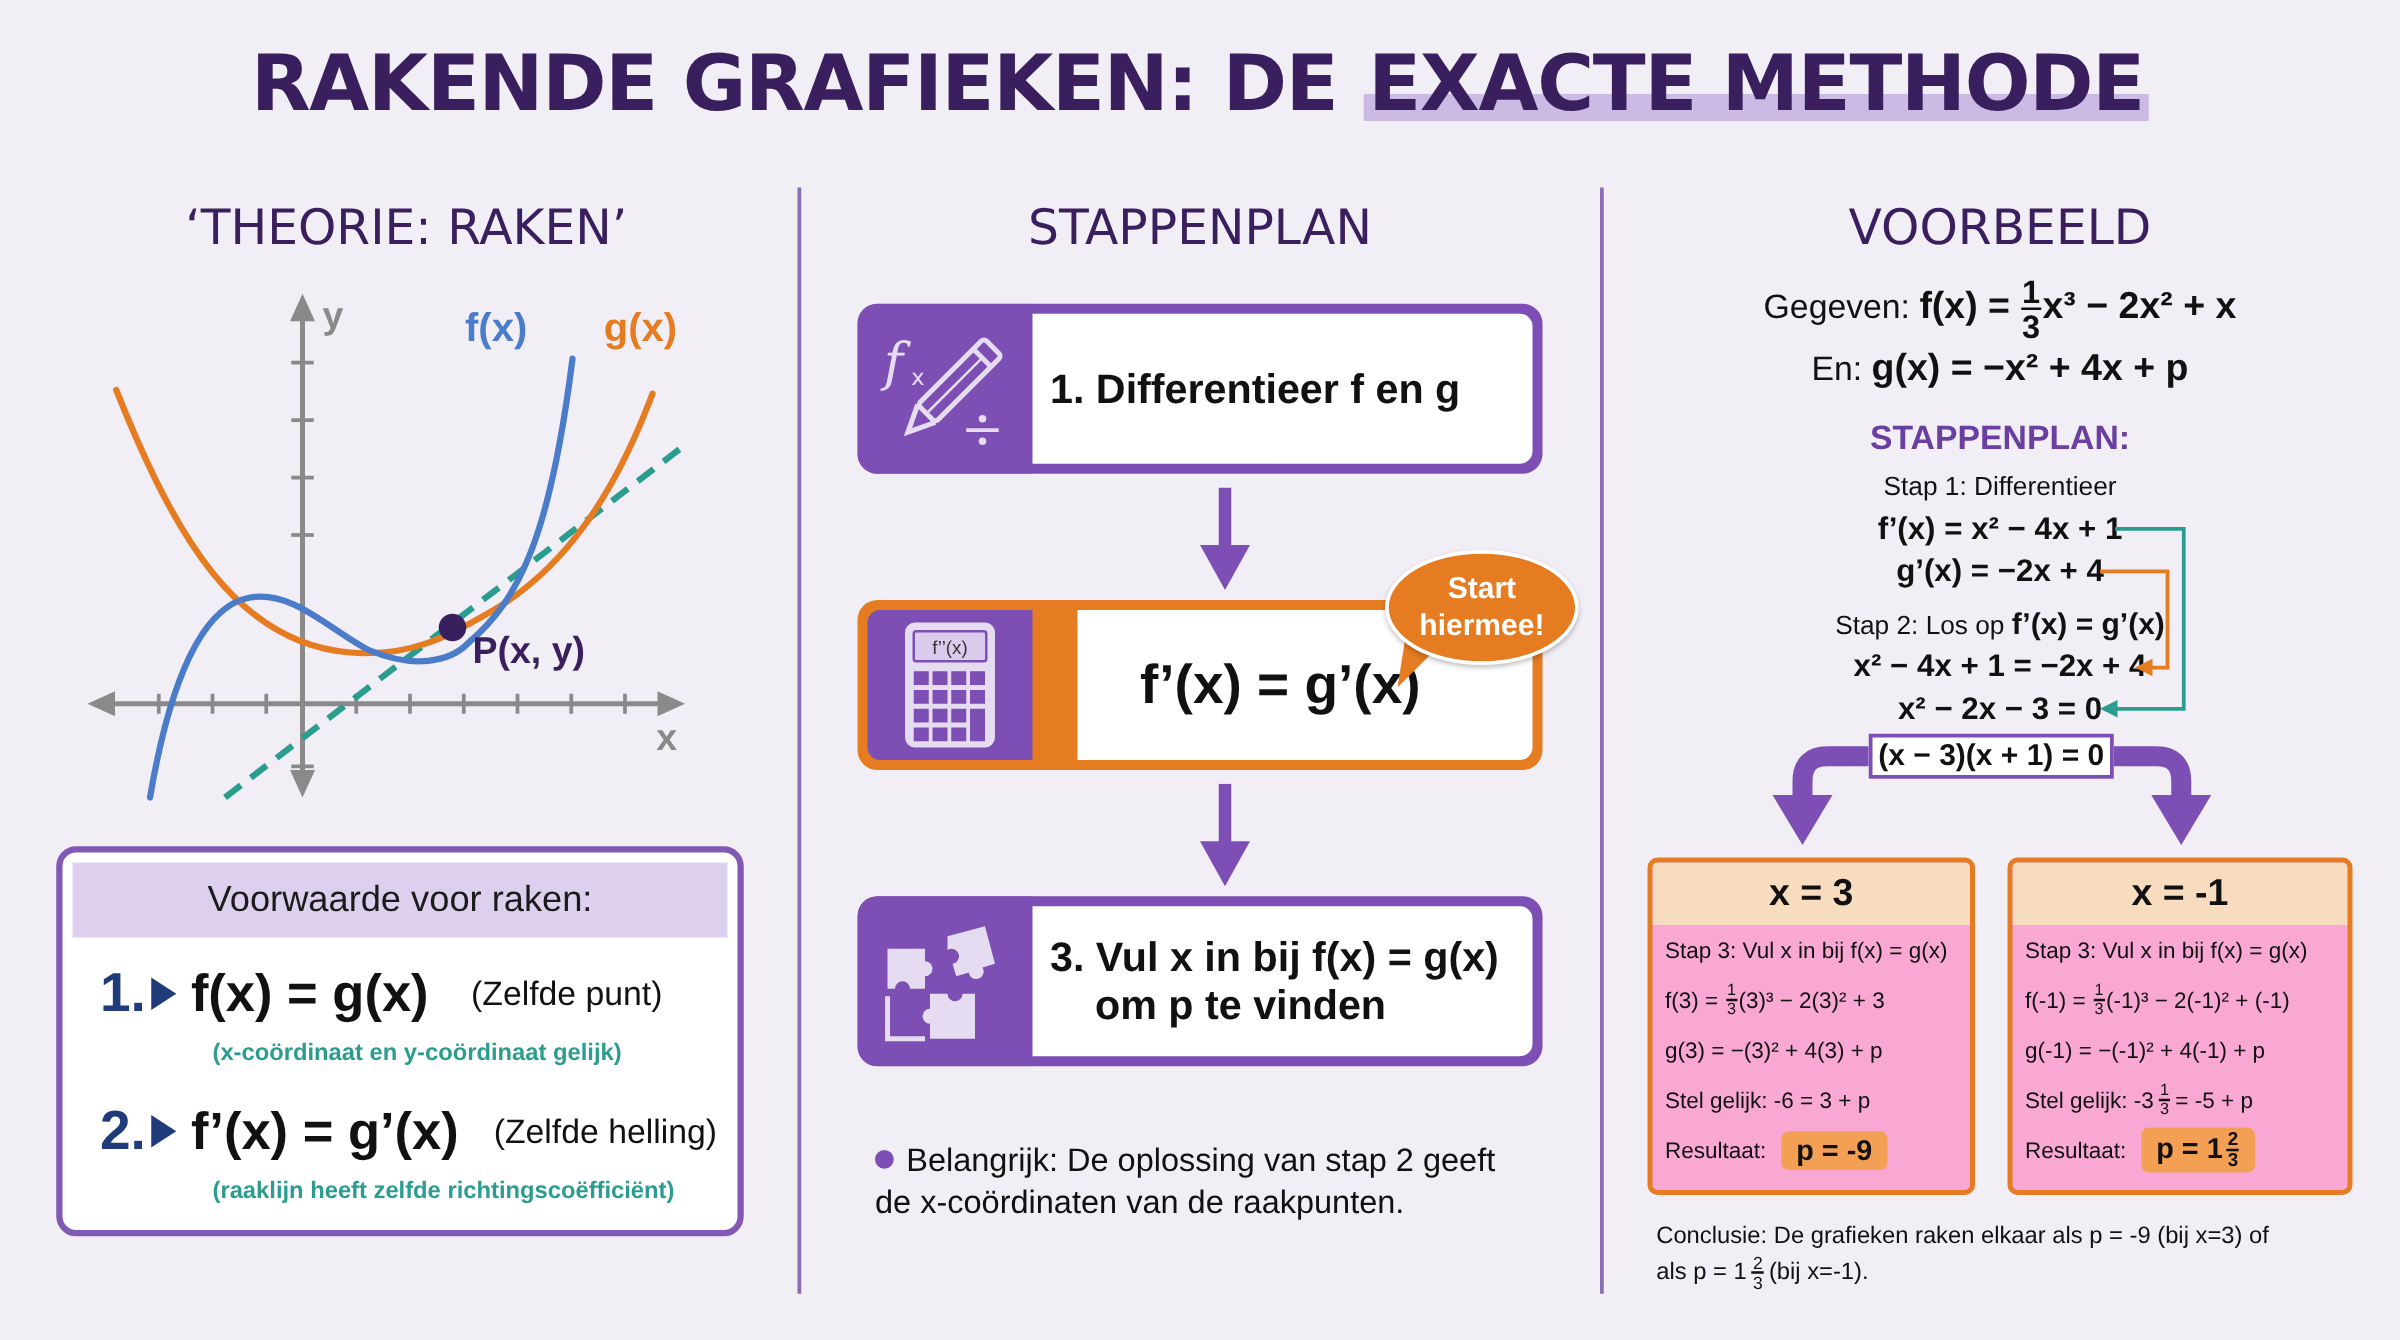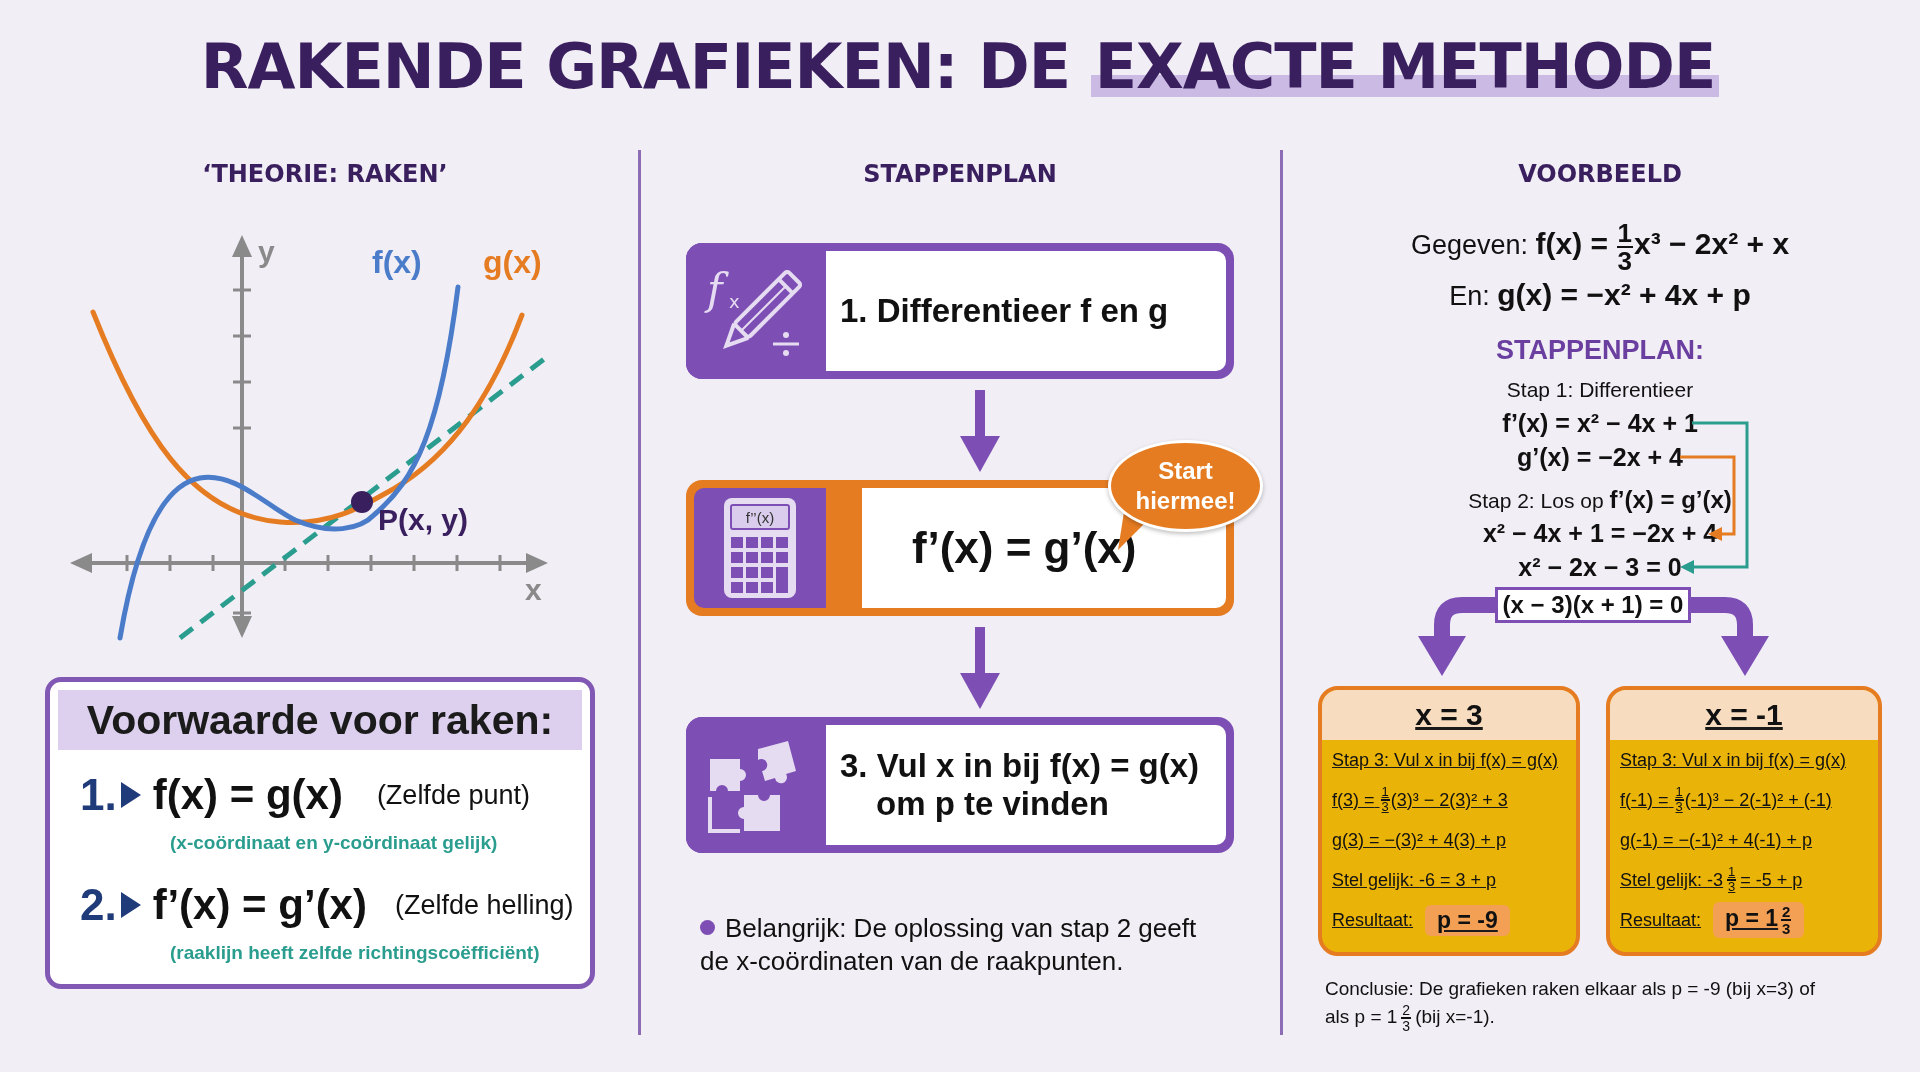--- a/index.html
+++ b/index.html
@@ -13,33 +13,33 @@
   .title {
     position: absolute; top: 30px; left: 0; width: 1920px; text-align: center;
     font-family: "DejaVu Sans", sans-serif; font-weight: bold; font-size: 62px;
     color: #3a1f5e; letter-spacing: -1px;
   }
   .title .hl { background: linear-gradient(transparent 62%, #cbbbe4 62%, #cbbbe4 92%, transparent 92%); padding: 0 4px; }
 
   .divider { position: absolute; top: 150px; width: 3px; height: 885px; background: #7a55a8; opacity: .85; }
 
   .col-title {
-    position: absolute; top: 160px; font-family: "DejaVu Sans", sans-serif; font-weight: bold;
-    font-size: 24px; color: #3a1f5e; text-align: center;
+    position: absolute; top: 160px; font-family: "DejaVu Sans", sans-serif; font-weight: normal;
+    font-size: 39px; color: #3a1f5e; text-align: center;
   }
 
   
   .graph { position: absolute; left: 70px; top: 230px; width: 500px; height: 420px; }
   .cond-box {
     position: absolute; left: 45px; top: 677px; width: 550px; height: 312px;
     border: 5px solid #8159b4; border-radius: 16px; background: #fff; overflow: hidden;
   }
   .cond-head {
     margin: 8px 8px 0 8px; height: 60px; background: #dcd0ee; text-align: center;
-    font-size: 41px; font-weight: bold; line-height: 60px; color: #1b1b1b;
+    font-size: 29px; font-weight: normal; line-height: 60px; color: #1b1b1b;
   }
   .cond-row { position: absolute; left: 30px; display: flex; align-items: center; }
   .cond-num { font-size: 44px; font-weight: bold; color: #1f3b7a; }
   .cond-tri { width: 0; height: 0; border-top: 13px solid transparent; border-bottom: 13px solid transparent; border-left: 20px solid #1f3b7a; margin: 0 12px 0 4px; }
   .cond-eq { font-size: 42px; font-weight: bold; color: #111; }
   .cond-note { font-size: 27px; color: #111; margin-left: 18px; }
   .cond-sub { position: absolute; left: 120px; font-size: 19px; color: #2a9d8f; font-weight: bold; }
 
   
   .step {
@@ -81,21 +81,21 @@
   .wline { position: absolute; left: 1290px; width: 620px; text-align: center; color: #111; }
   .wline.lbl { font-size: 21px; }
   .wline.eq { font-size: 25px; font-weight: bold; }
   .factor {
     position: absolute; left: 1495px; top: 587px; width: 196px; height: 36px;
     border: 3px solid #7d4fb5; background: #fff; text-align: center;
     font-size: 24px; font-weight: bold; line-height: 30px; color: #111;
   }
   .case {
     position: absolute; top: 686px; width: 262px; height: 270px;
-    border: 4px solid #e57c22; border-radius: 20px; background: #eab308; overflow: hidden; text-decoration: underline;
+    border: 4px solid #e57c22; border-radius: 8px; background: #f9a8d4; overflow: hidden;
   }
   .case .hd { height: 50px; background: #f8dcc0; text-align: center; font-size: 30px; font-weight: bold; line-height: 50px; color: #111; }
   .case .ln { padding-left: 10px; font-size: 18px; color: #111; height: 40px; display: flex; align-items: center; white-space: nowrap; }
   .case .res { display: inline-block; background: #f3a055; border-radius: 6px; padding: 2px 12px; font-size: 23px; font-weight: bold; margin-left: 12px; }
   .concl { position: absolute; left: 1325px; top: 975px; width: 560px; font-size: 19px; line-height: 28px; color: #111; }
   .overlay { position: absolute; left: 0; top: 0; pointer-events: none; }
 </style>
 </head>
 <body>
 

